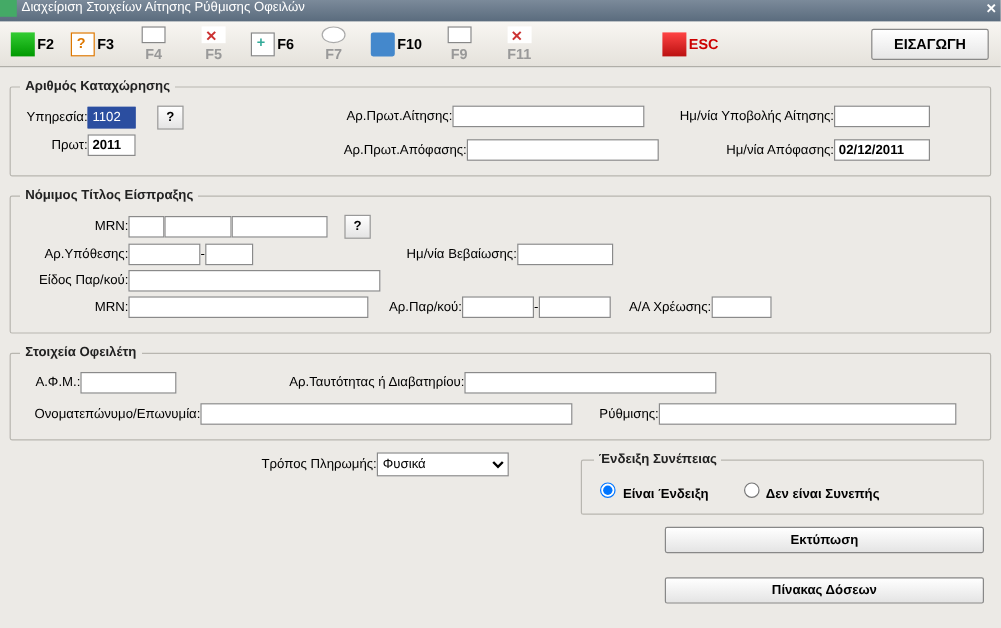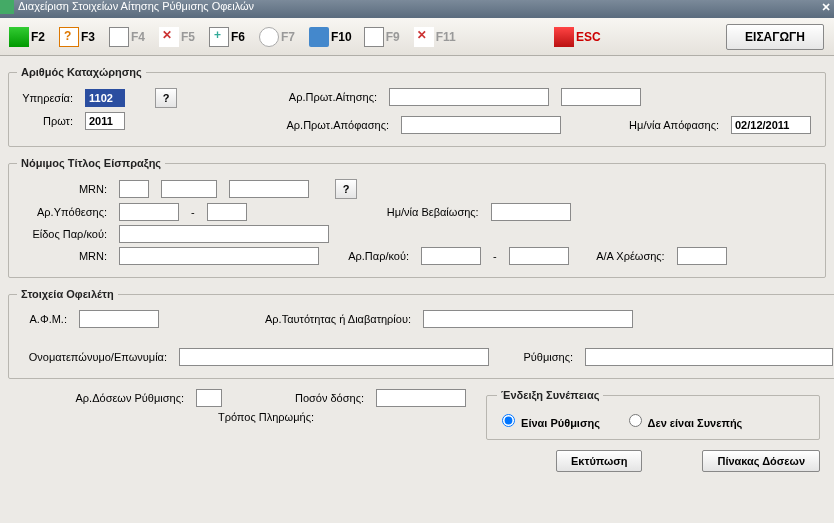--- a/index.html
+++ b/index.html
@@ -42,21 +42,21 @@
     min-width: 48px;
     display: flex;
     align-items: center;
     gap: 2px;
     padding: 0 4px;
     border: 1px solid transparent;
     cursor: pointer;
     font-size: 12px;
     font-weight: bold;
   }
-  .tbtn.disabled { color:#999; cursor:default;}
+  .tbtn.disabled { color:#999; cursor:default;flex-direction:column;}
   .tbtn .ticon { width:20px; height:20px; display:inline-block; }
   .tspacer { flex:1; }
   .insert-btn {
     height: 26px;
     padding: 0 18px;
     font-weight: bold;
     font-size: 12px;
     background: linear-gradient(#fff,#e6e6e6);
     border:1px solid #888;
     border-radius:2px;
@@ -71,30 +71,30 @@
     margin:0 0 10px 0;
     padding: 10px 8px 8px 8px;
     position:relative;
   }
   legend {
     font-weight:bold;
     font-size:11px;
     color:#222;
     padding:0 4px;
   }
-  .row { display:flex; align-items:center; gap:12px; margin-bottom:4px; }
+  .row { display:flex; align-items:center; gap:0; margin-bottom:4px; }
   label { text-align:right; white-space:nowrap; }
   input[type=text] {
     height:18px;
     border:1px solid #8a8a8a;
     background:#fff;
     padding:0 3px;
     font-size:11px;
   }
-  input[type=text].sel { background:#2b4ea0; color:#fff; font-weight:bold; border:1px solid #2b4ea0;}
+  input[type=text].sel { background:#2b4ea0; color:#fff; font-weight:normal; border:1px solid #2b4ea0;}
   .qbtn {
     width:22px; height:20px;
     border:1px solid #999;
     background:linear-gradient(#fff,#e4e4e4);
     cursor:pointer;
     font-weight:bold;
     font-size:11px;
     padding:0;
   }
   .longbtn {
@@ -111,21 +111,21 @@
     height:20px;
     border:1px solid #8a8a8a;
     font-size:11px;
     background:#fff;
   }
   .bottom-area { display:flex; gap:20px; padding:0 6px; }
   .left-col { flex:0 0 450px; }
   .radio-fieldset { padding:6px 10px 10px 10px; }
   .radio-row { display:flex; gap:24px; align-items:center; margin-top:4px;}
   .radio-row label { font-weight:bold; font-size:11px;}
-  .btn-row { display:flex; margin-top:10px; justify-content:space-between; padding-left:70px;}
+  .btn-row { display:flex; gap:20px; margin-top:10px; justify-content:flex-start; padding-left:70px;flex-direction:column;}
   
   .i-save{background:linear-gradient(#3c3,#090);}
   .i-qm{position:relative;background:#fff;border:1px solid #d70;}
   .i-qm::after{content:"?";color:#d70;font-weight:bold;position:absolute;left:4px;top:1px;}
   .i-doc{background:#fff;border:1px solid #888;position:relative;}
   .i-x{background:#fff;position:relative;}
   .i-x::after{content:"✕";color:#c33;position:absolute;left:3px;top:1px;font-weight:bold;}
   .i-plus{background:#fff;border:1px solid #888;position:relative;}
   .i-plus::after{content:"+";color:#3a9;position:absolute;left:4px;top:0;font-weight:bold;}
   .i-zoom{background:#fff;border:1px solid #aaa;border-radius:50%;}
@@ -202,20 +202,21 @@
       </div>
       <div class="row">
         <label style="width:56px">Πρωτ:</label>
         <input type="text" style="width: 40px; font-weight: bold;" value="2011">
       </div>
     </div>
     <div style="flex:1">
       <div class="row">
         <label style="width:100px">Αρ.Πρωτ.Αίτησης:</label>
         <input type="text" style="width: 160px;" value="">
+        <label style="width:150px;margin-left:8px">Ημ/νία Υποβολής Αίτησης:</label>
         <input type="text" style="width: 80px;" value="">
       </div>
       <div class="row" style="margin-top:10px">
         <label style="width:112px">Αρ.Πρωτ.Απόφασης:</label>
         <input type="text" style="width: 160px;" value="">
         <label style="width:138px;margin-left:8px">Ημ/νία Απόφασης:</label>
         <input type="text" style="width: 80px; font-weight: bold;" value="02/12/2011">
       </div>
     </div>
   </div>
@@ -255,45 +256,42 @@
 </fieldset>
 
 <fieldset>
   <legend>Στοιχεία Οφειλέτη</legend>
   <div class="row">
     <label style="width:50px">Α.Φ.Μ.:</label>
     <input type="text" style="width: 80px;" value="">
     <label style="width:180px;margin-left:60px">Αρ.Ταυτότητας ή Διαβατηρίου:</label>
     <input type="text" style="width: 210px;" value="">
   </div>
-  <div class="row" style="margin-top:20px">
+  <div class="row" style="margin-top:8px">
     <label style="width:150px">Ονοματεπώνυμο/Επωνυμία:</label>
     <input type="text" style="width: 310px;" value="">
     <label style="width:64px;margin-left:8px">Ρύθμισης:</label>
     <input type="text" style="width: 248px;" value="">
   </div>
 </fieldset>
 
 <div class="bottom-area">
   <div class="left-col">
     <div class="row">
-      <label style="width:170px">Αρ.Δόσεων Ρύθμισης:</label>
-      <input type="text" style="width: 26px;" value="">
-      <label style="width:90px;margin-left:40px">Ποσόν δόσης:</label>
-      <input type="text" style="width: 90px;" value="">
-    </div>
-    <div class="row">
       <label style="width:300px">Τρόπος Πληρωμής:</label>
+      <select style="width:110px">
+        <option>Φυσικά</option>
+      </select>
     </div>
   </div>
   <div style="flex:1">
     <fieldset class="radio-fieldset" style="margin-bottom:6px;">
       <legend>Ένδειξη Συνέπειας</legend>
       <div class="radio-row">
-        <label><input type="radio" name="c" checked="" style=""> <span>Είναι Ρύθμισης</span></label>
+        <label><input type="radio" name="c" checked="" style=""> <span>Είναι Ένδειξη</span></label>
         <label><input type="radio" name="c" style=""> <span>Δεν είναι Συνεπής</span></label>
       </div>
     </fieldset>
     <div class="btn-row">
       <button class="longbtn">Εκτύπωση</button>
       <button class="longbtn">Πίνακας Δόσεων</button>
     </div>
   </div>
 </div>
 

